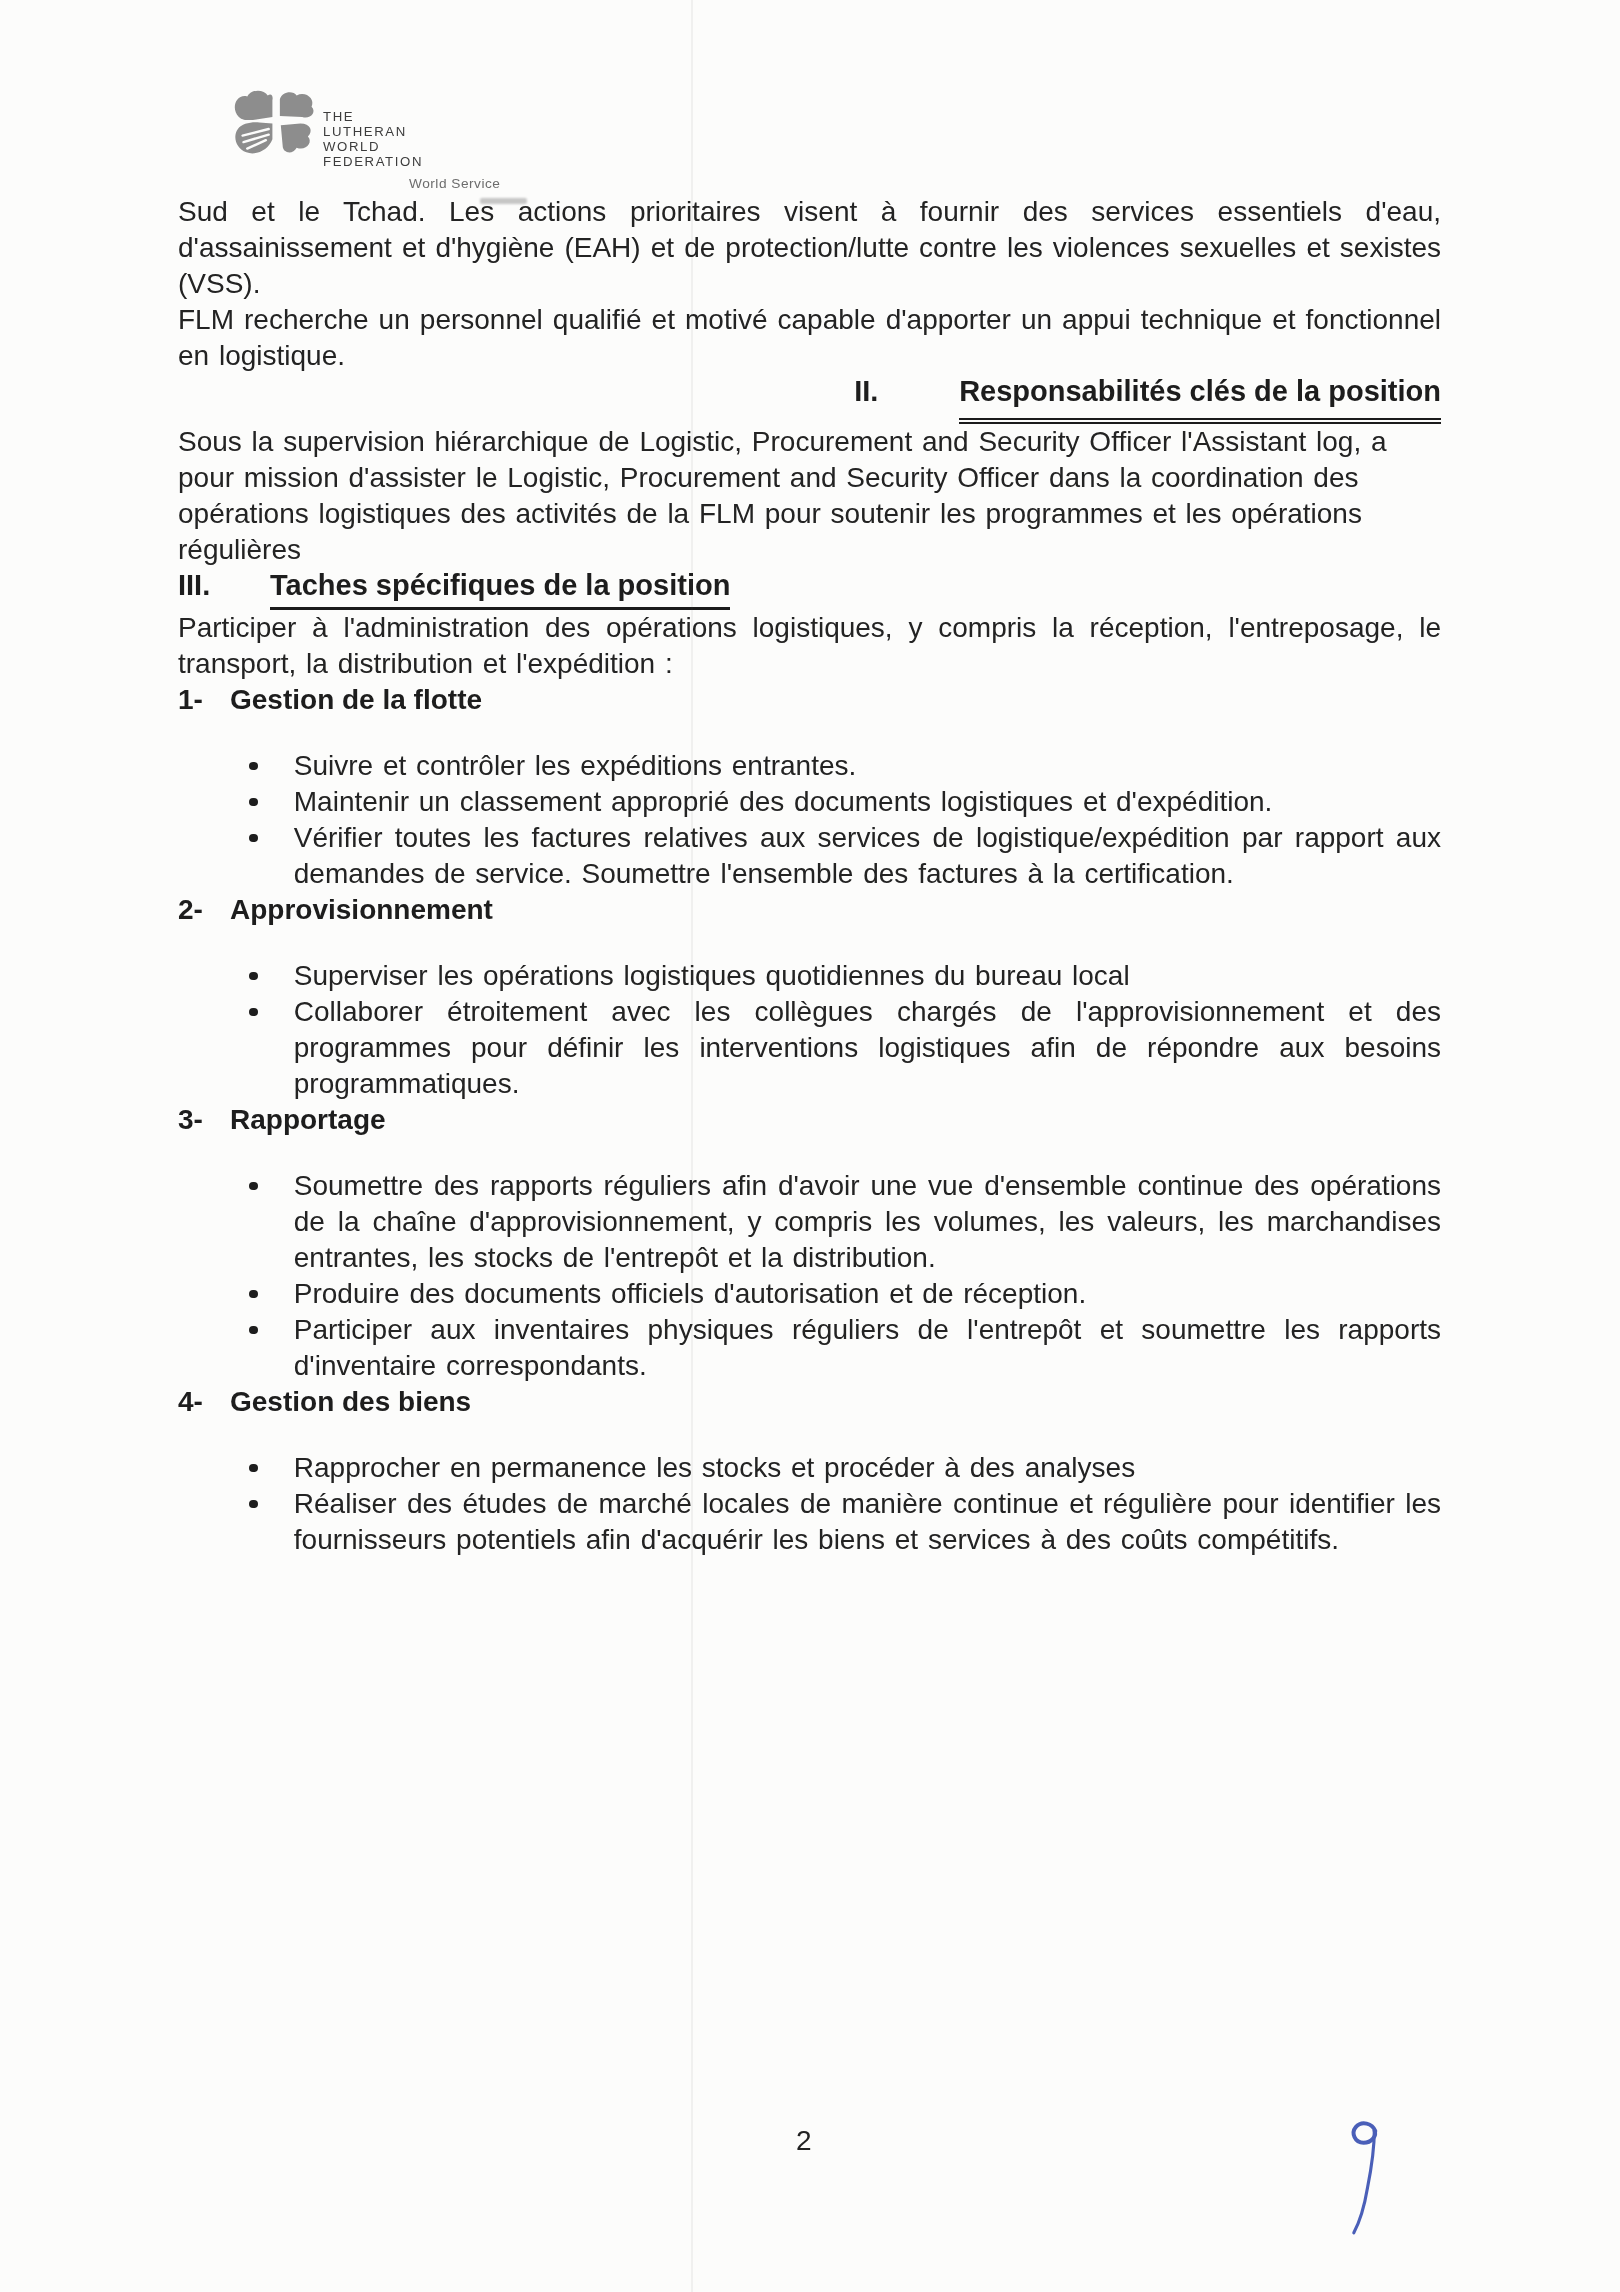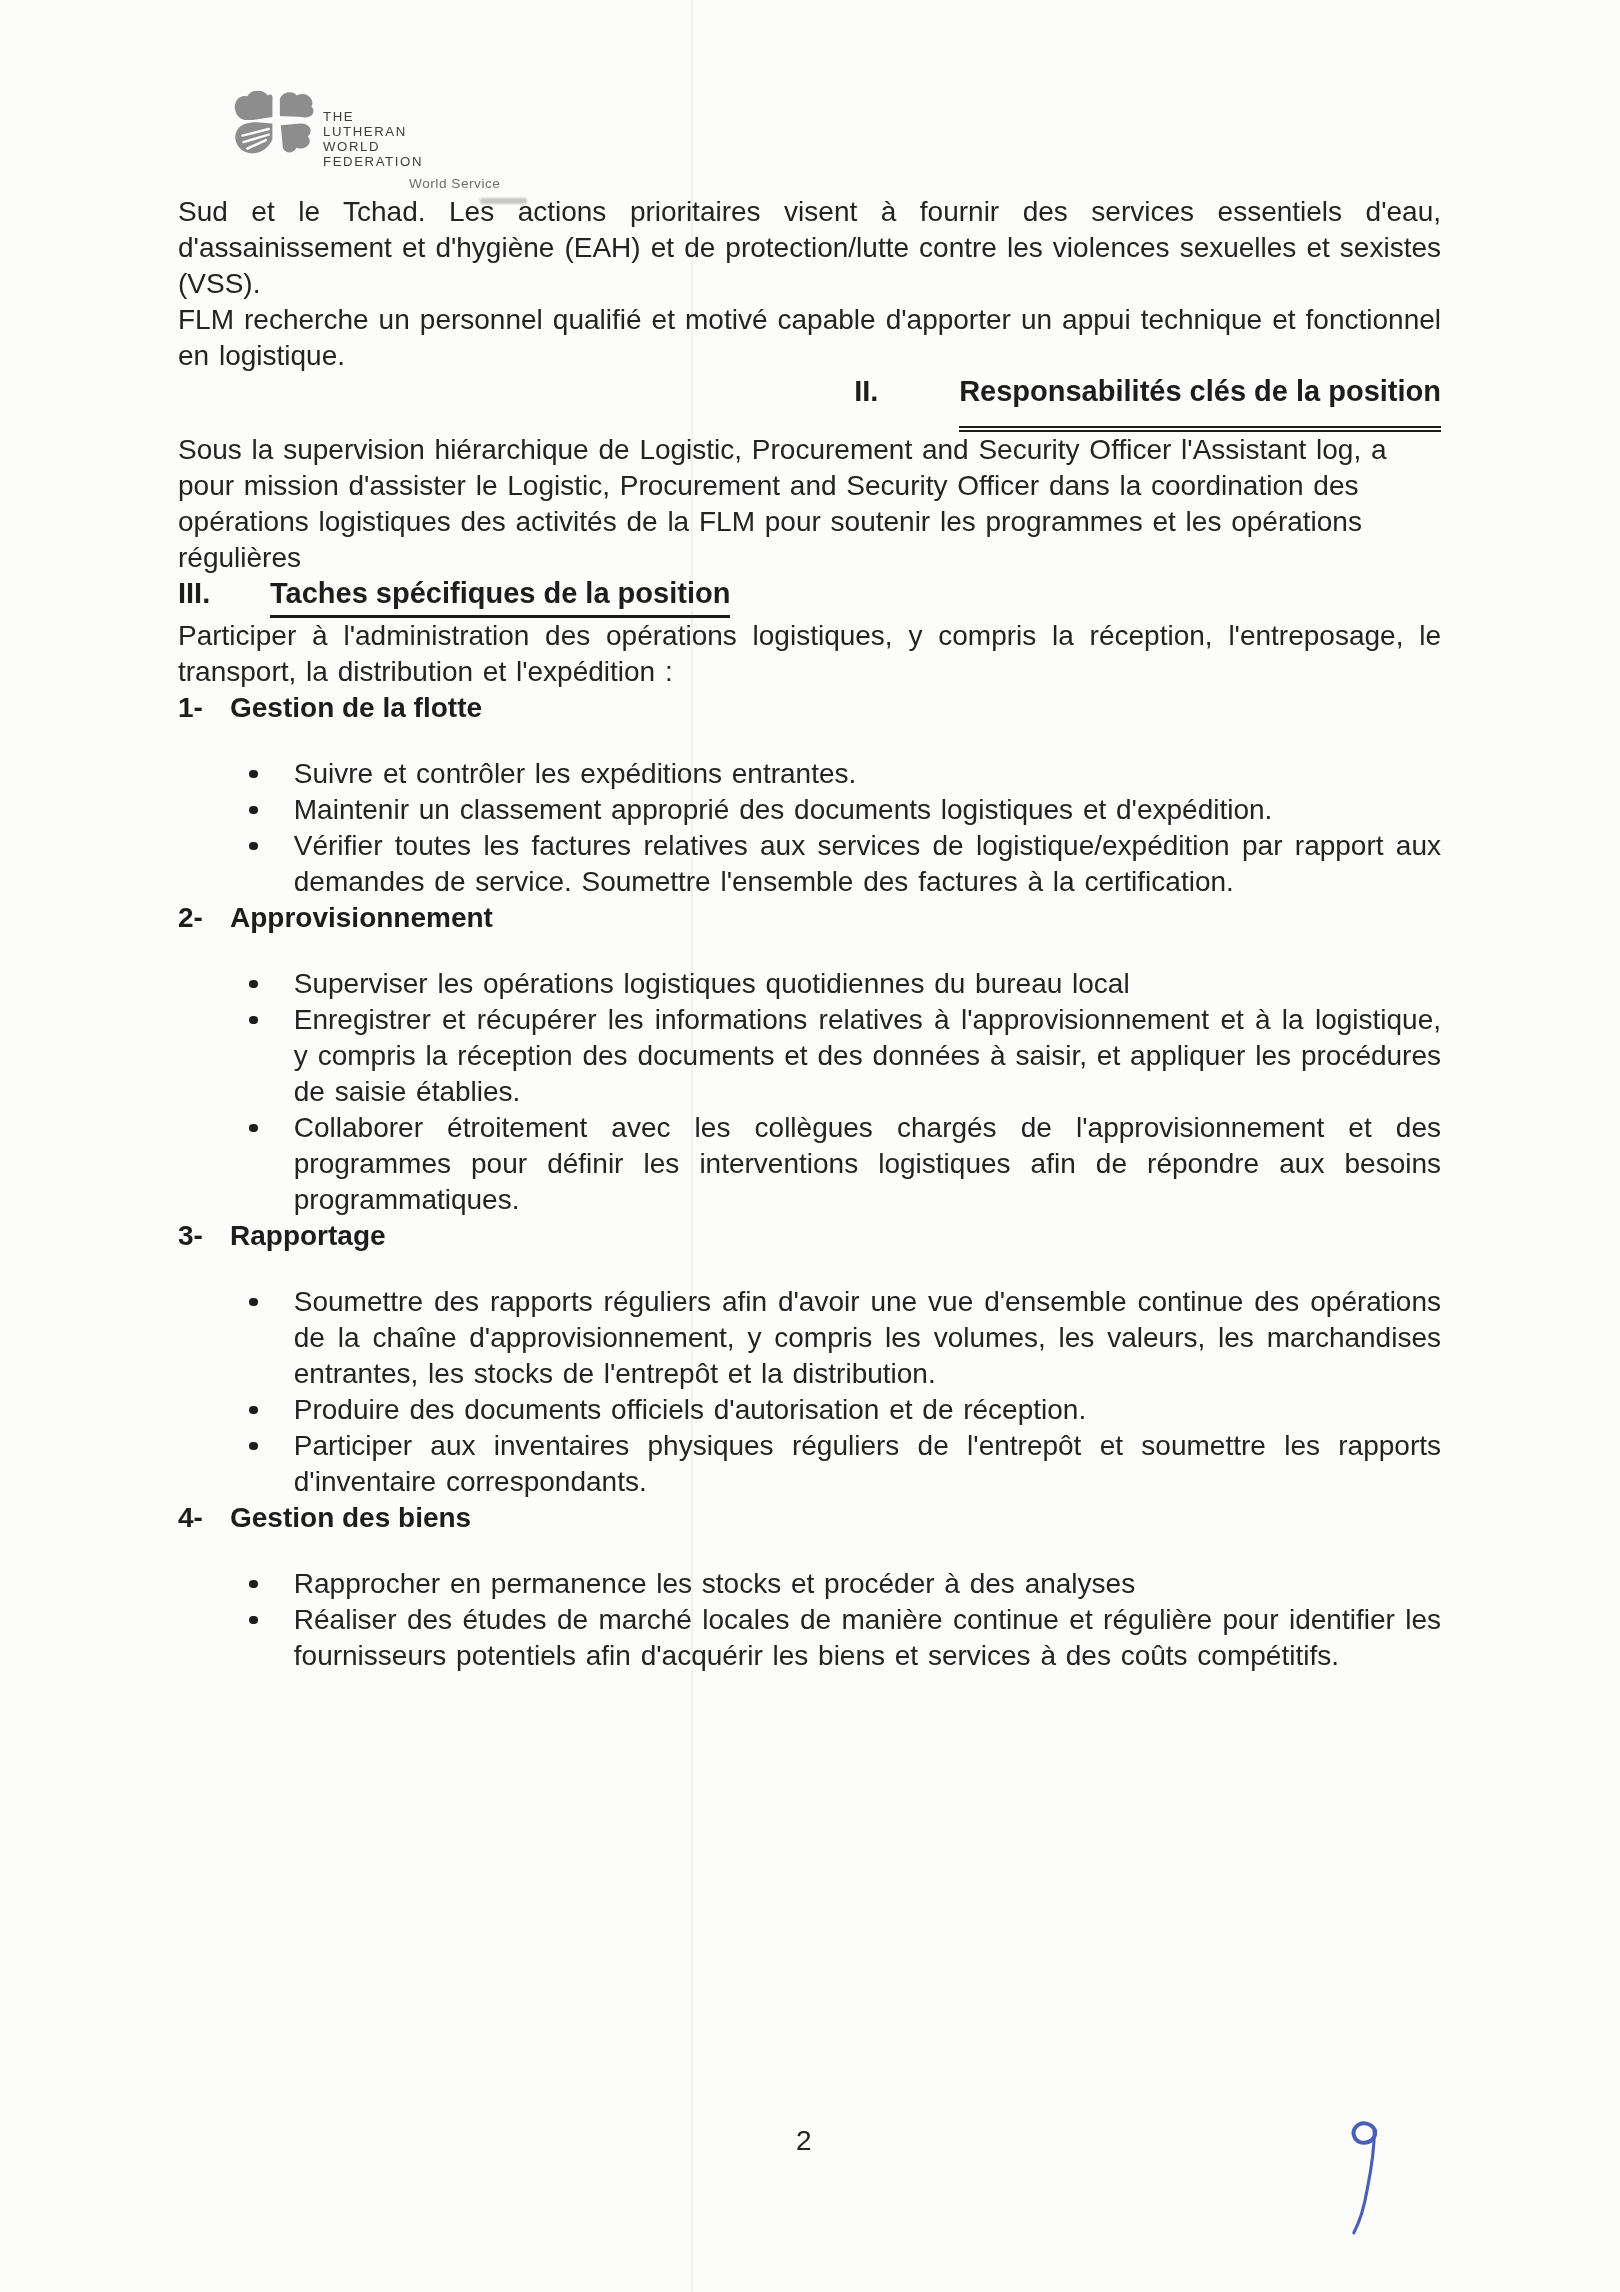--- a/index.html
+++ b/index.html
@@ -34,21 +34,21 @@
   .p-intro1{margin-top:13.7px;}
   .p-intro2{margin-top:9.8px;}
   .p-sous{margin-top:7.8px;line-height:51px;text-align:left;}
   .p-participer{margin-top:25.5px;}
   h2.roman{display:flex;align-items:flex-start;font-size:29px;line-height:35px;
     font-weight:bold;margin:0;color:#1d1d1d;}
   .h2-ii{margin:31px 0 0 64px;justify-content:flex-end;}
   .h2-iii{margin:5.9px 0 0 69px;gap:11px;}
   .h2-ii .numeral{width:105px;flex:none;}
   .h2-iii .numeral{width:81px;flex:none;}
-  .u-double{border-bottom:6.9px double #1b1b1b;padding-bottom:17px;}
+  .u-double{border-bottom:6.9px double #1b1b1b;padding-bottom:9px;}
   .u-single{border-bottom:3.9px solid #1b1b1b;padding-bottom:3.9px;}
   h3.group{display:flex;font-size:28px;line-height:36px;font-weight:bold;
     margin:0;color:#1d1d1d;}
   .g1{margin:59px 0 0 64px;}
   .g2{margin:39px 0 0 64px;}
   .g3{margin:104px 0 0 74px;}
   .g4{margin:26.5px 0 0 162px;}
   h3.group .gnum{width:52px;flex:none;}
   ul.bullets{list-style:none;margin:30px 0 0 0;padding:0;}
   ul.bullets li{display:flex;}
@@ -129,24 +129,20 @@
       <span class="gnum">2-</span>
       <span>Approvisionnement</span>
     </h3>
     <ul class="bullets">
       <li>
         <span class="dot"></span>
         <span class="btext">Superviser les opérations logistiques quotidiennes du bureau local</span>
       </li>
       <li>
         <span class="dot"></span>
-        <span class="btext">Enregistrer et récupérer les informations relatives à l'approvisionnement et à la logistique, y compris la réception des documents et des données à saisir, et appliquer les procédures de saisie établies.</span>
-      </li>
-      <li>
-        <span class="dot"></span>
         <span class="btext">Collaborer étroitement avec les collègues chargés de l'approvisionnement et des programmes pour définir les interventions logistiques afin de répondre aux besoins programmatiques.</span>
       </li>
     </ul>
 
     <h3 class="group g3">
       <span class="gnum">3-</span>
       <span>Rapportage</span>
     </h3>
     <ul class="bullets">
       <li>

